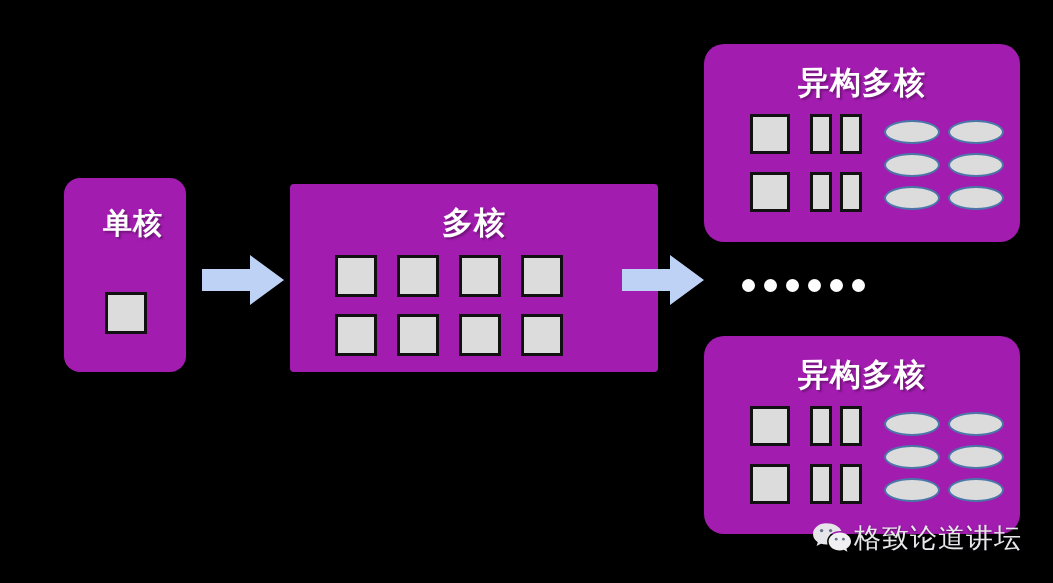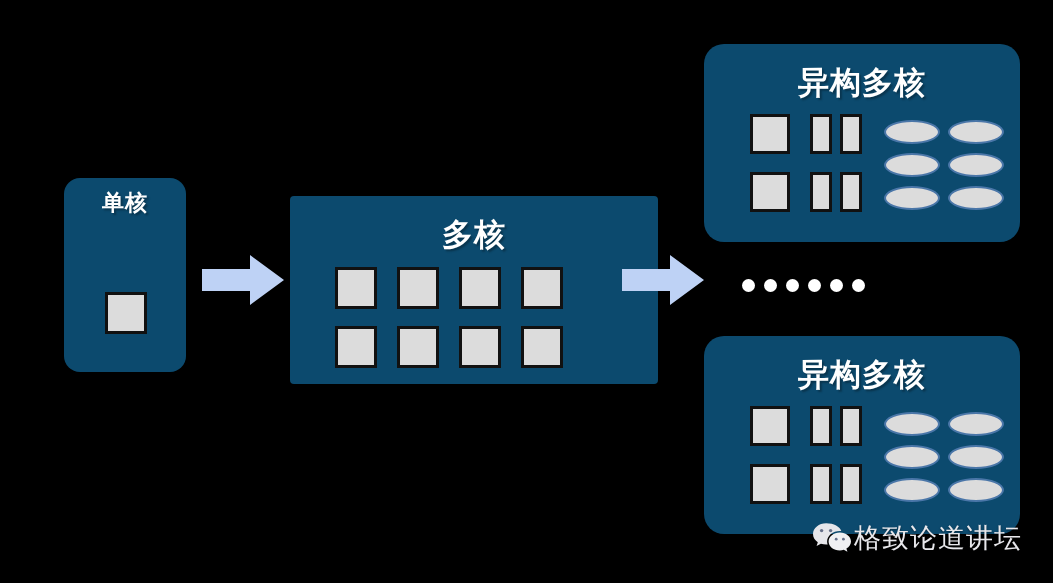--- a/index.html
+++ b/index.html
@@ -19,21 +19,21 @@
     position: absolute;
     left: 0; top: 0;
     width: 1053px;
     height: 583px;
     background: #000000;
   }
 
   
   .panel {
     position: absolute;
-    background: #0c4a6e;
+    background: #a21caf;
     border-radius: 18px;
     box-sizing: border-box;
     font-family: Liberation Serif, serif;
   }
   .panel-title {
     position: absolute;
     left: 0;
     width: 100%;
     text-align: center;
     color: #ffffff;
@@ -42,25 +42,25 @@
     text-shadow: 2px 2px 2px rgba(0,0,0,0.30);
     white-space: nowrap;
   }
 
   
   #panel-single {
     left: 64px; top: 178px;
     width: 122px; height: 194px;
     border-radius: 16px;
   }
-  #panel-single .panel-title { top: 10px; font-size: 22px; }
+  #panel-single .panel-title { top: 26px; font-size: 29px; padding-left: 8px; }
 
   
   #panel-multi {
-    left: 290px; top: 196px;
+    left: 290px; top: 184px;
     width: 368px; height: 188px;
     border-radius: 4px;
   }
   #panel-multi .panel-title { top: 18px; font-size: 31px; }
 
   
   .panel-hetero {
     left: 704px;
     width: 316px; height: 198px;
     border-radius: 20px;

